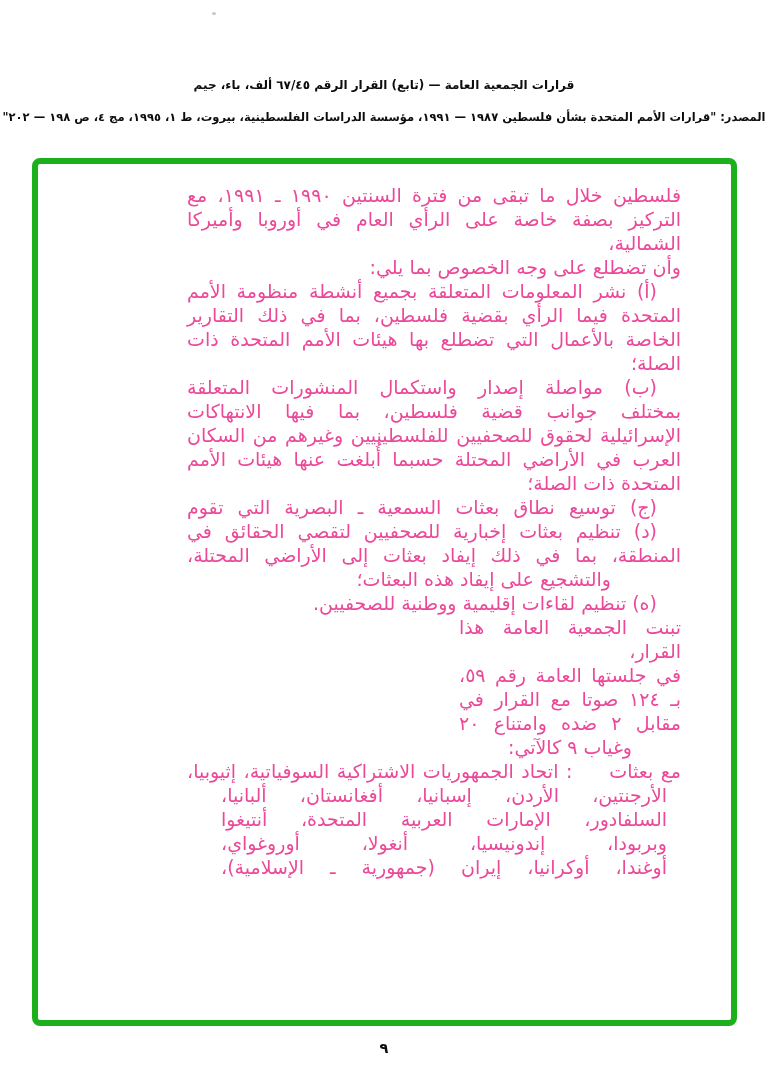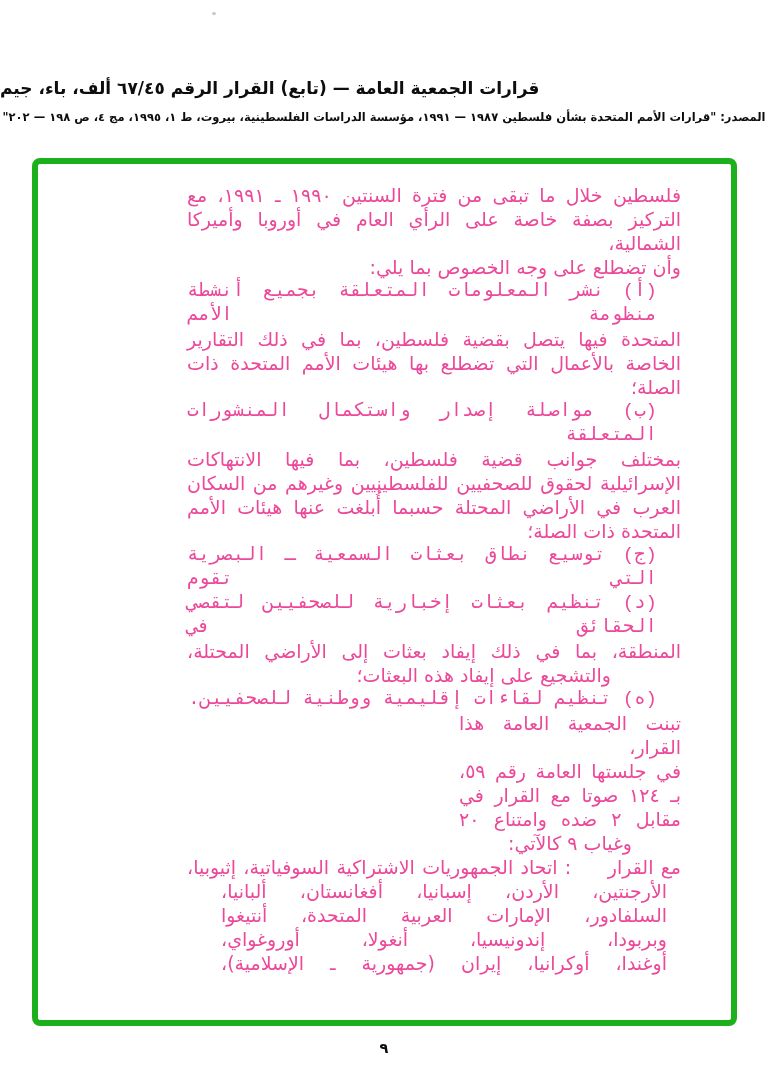--- a/index.html
+++ b/index.html
@@ -2,40 +2,40 @@
 <html lang="ar"><head>
 <meta charset="utf-8">
 <style>
   html,body{margin:0;padding:0;}
   body{
     width:768px;height:1085px;position:relative;background:#ffffff;
     font-family:"DejaVu Sans", sans-serif;color:#161616;overflow:hidden;
   }
   .artifact-dot{position:absolute;left:212px;top:12px;width:4px;height:3px;background:#c6c6c6;border-radius:50%;}
   .doc-title{
-    position:absolute;top:78px;left:0;right:0;direction:rtl;text-align:left;
-    font-weight:bold;font-size:17px;letter-spacing:0;color:#0d0d0d;
+    position:absolute;top:78px;left:0;right:0;direction:rtl;text-align:center;
+    font-weight:bold;font-size:12px;letter-spacing:0;color:#0d0d0d;
   }
   .doc-source{
     position:absolute;top:110px;left:0;right:0;direction:rtl;text-align:center;
     font-weight:bold;font-size:11.5px;color:#0d0d0d;
   }
   .green-frame{
     position:absolute;left:32px;top:158px;width:693px;height:856px;
     border:6px solid #1cb01c;border-radius:8px;background:transparent;
   }
   .text-col{
     position:absolute;top:183px;right:87px;width:494px;direction:rtl;
     font-size:19px;line-height:24px;color:#ec4899;
   }
   .ln{min-height:24px;}
   .j{text-align:justify;text-align-last:justify;}
   .r{text-align-last:right;}
   .c{text-align:right;text-align-last:center;}
-  .ind{padding-right:24px;font-family:Liberation Mono, monospace;}
+  .ind{padding-right:24px;}
   .ind-both{padding-right:70px;}
   .adopt-block{width:222px;}
   .vote-first{white-space:normal;}
   .vote-first .gap{display:inline-block;width:22px;}
   .vote-cont{padding-right:14px;padding-left:34px;}
   .page-number{
     position:absolute;top:1040px;left:0;right:0;text-align:center;
     font-weight:bold;font-size:14.5px;color:#0d0d0d;
   }
 </style>
@@ -53,21 +53,21 @@
 <div class="text-col">
 
   <div>
     <div class="ln j">فلسطين خلال ما تبقى من فترة السنتين ١٩٩٠ ـ ١٩٩١، مع</div>
     <div class="ln j">التركيز بصفة خاصة على الرأي العام في أوروبا وأميركا الشمالية،</div>
     <div class="ln r">وأن تضطلع على وجه الخصوص بما يلي:</div>
   </div>
 
   <div>
     <div class="ln j ind">(أ) نشر المعلومات المتعلقة بجميع أنشطة منظومة الأمم</div>
-    <div class="ln j">المتحدة فيها يتصل بقضية فلسطين، بما في ذلك التقارير</div>
+    <div class="ln j">المتحدة فيما الرأي بقضية فلسطين، بما في ذلك التقارير</div>
     <div class="ln j">الخاصة بالأعمال التي تضطلع بها هيئات الأمم المتحدة ذات</div>
     <div class="ln r">الصلة؛</div>
   </div>
 
   <div>
     <div class="ln j ind">(ب) مواصلة إصدار واستكمال المنشورات المتعلقة</div>
     <div class="ln j">بمختلف جوانب قضية فلسطين، بما فيها الانتهاكات</div>
     <div class="ln j">الإسرائيلية لحقوق للصحفيين للفلسطينيين وغيرهم من السكان</div>
     <div class="ln j">العرب في الأراضي المحتلة حسبما أُبلغت عنها هيئات الأمم</div>
     <div class="ln r">المتحدة ذات الصلة؛</div>
@@ -89,21 +89,21 @@
 
   <div class="adopt-block">
     <div class="ln j">تبنت الجمعية العامة هذا القرار،</div>
     <div class="ln j">في جلستها العامة رقم ٥٩،</div>
     <div class="ln j">بـ ١٢٤ صوتا مع القرار في</div>
     <div class="ln j">مقابل ٢ ضده وامتناع ٢٠</div>
     <div class="ln c">وغياب ٩ كالآتي:</div>
   </div>
 
   <div>
-    <div class="ln j vote-first"><span>مع القرار</span> <span class="gap"></span> <span>:</span> <span>اتحاد الجمهوريات الاشتراكية السوفياتية، إثيوبيا،</span></div>
+    <div class="ln j vote-first"><span>مع بعثات</span> <span class="gap"></span> <span>:</span> <span>اتحاد الجمهوريات الاشتراكية السوفياتية، إثيوبيا،</span></div>
     <div class="ln j vote-cont">الأرجنتين، الأردن، إسبانيا، أفغانستان، ألبانيا،</div>
     <div class="ln j vote-cont">السلفادور، الإمارات العربية المتحدة، أنتيغوا</div>
     <div class="ln j vote-cont">وبربودا، إندونيسيا، أنغولا، أوروغواي،</div>
     <div class="ln j vote-cont">أوغندا، أوكرانيا، إيران (جمهورية ـ الإسلامية)،</div>
   </div>
 
 </div>
 
 <div class="page-number">٩</div>
 

